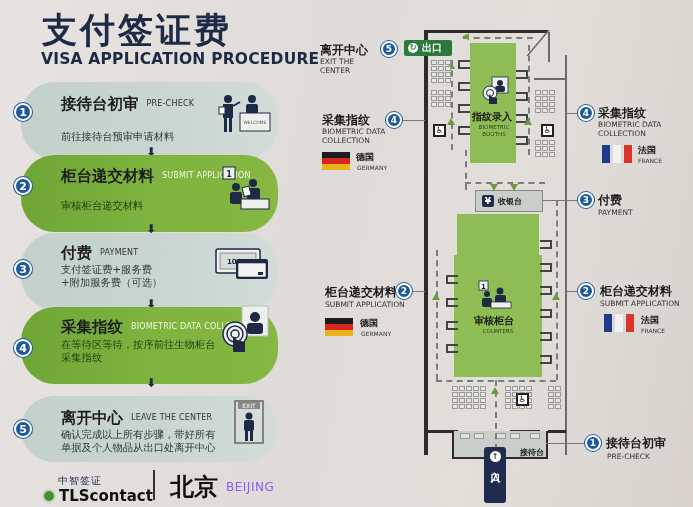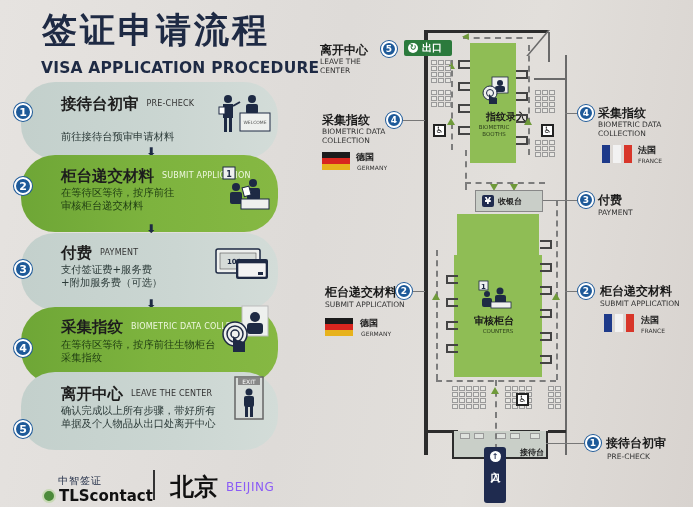--- a/index.html
+++ b/index.html
@@ -13,21 +13,20 @@
   .abs { position: absolute; }
 
   
   .title-cn {
     left: 42px; top: 10px; font-size: 35px; font-weight: bold;
     color: #1e2a44; letter-spacing: 3px; line-height: 40px;
   }
   .title-en {
     left: 41px; top: 50px; font-size: 15.5px; font-weight: bold; color: #1e2a44;
     letter-spacing: 0.2px;
-    margin-top: 9px;
   }
   .pill {
     position: absolute; left: 21px; width: 257px; height: 77px;
     border-radius: 34px;
   }
   .pill.grey { background: linear-gradient(90deg,#c3d0cc,#cbd6d2 60%,#d3dcd8); }
   .pill.green { background: linear-gradient(90deg,#6ea636,#7db33e 50%,#86b843); }
   .badge {
     position: absolute; width: 18px; height: 18px; border-radius: 50%;
     background: #1e5a99; color: #fff; font-weight: bold; font-size: 11px;
@@ -87,21 +86,21 @@
   }
   .yen { width: 12px; height: 12px; background: #1f2b4f; color: #fff; font-size: 9px; line-height: 12px; text-align: center; border-radius: 2px; }
   .zone-label-cn { position: absolute; font-size: 10px; font-weight: bold; color: #1a1a1a; white-space: nowrap; }
   .zone-label-en { position: absolute; font-size: 5.5px; color: #2b3f1a; white-space: nowrap; line-height: 7px; text-align: center; }
   .reception-box { position: absolute; background: #c9cfc8; }
   .desk { position: absolute; width: 10px; height: 6px; background: #dfe2de; border: 1px solid #999; }
 </style>
 </head>
 <body>
 
-<div class="abs title-cn">签证申请流程</div>
+<div class="abs title-cn">支付签证费</div>
 <div class="abs title-en">VISA APPLICATION PROCEDURE</div>
 
 <div class="pill grey" style="top:82px;">
   <div class="step-title" style="top:12px;"><span>接待台初审</span><span class="en">PRE-CHECK</span></div>
   <div class="step-desc" style="top:48px;">前往接待台预审申请材料</div>
   <div class="icon-box" style="left:193px; top:10px; width:60px; height:44px;">
     <svg width="60" height="44" viewBox="0 0 60 44">
       <circle cx="14" cy="7" r="4" fill="#1e2a44"></circle>
       <rect x="9" y="12" width="10" height="14" fill="#1e2a44"></rect>
       <rect x="10" y="26" width="3" height="14" fill="#1e2a44"></rect>
@@ -113,21 +112,20 @@
       <rect x="26" y="21" width="30" height="18" fill="#eef0ee" stroke="#1e2a44"></rect>
       <text x="41" y="32" font-size="4.5" text-anchor="middle" fill="#555" font-family="DejaVu Sans, sans-serif">WELCOME</text>
     </svg>
   </div>
 </div>
 <div class="badge" style="left:14px; top:103px;">1</div>
 <div class="arrow-down" style="top:145px;">⬇</div>
 
 <div class="pill green" style="top:155px;">
   <div class="step-title" style="top:11px;"><span>柜台递交材料</span><span class="en">SUBMIT APPLICATION</span></div>
-  <div class="step-desc" style="top:31px;">在等待区等待，按序前往</div>
   <div class="step-desc" style="top:44px;">审核柜台递交材料</div>
   <div class="icon-box" style="left:200px; top:10px; width:50px; height:48px;">
     <svg width="50" height="48" viewBox="0 0 50 48">
       <rect x="2" y="2" width="12" height="12" fill="#eef0ee" stroke="#1e2a44"></rect>
       <text x="8" y="12" font-size="8" font-weight="bold" text-anchor="middle" fill="#1e2a44" font-family="DejaVu Sans, sans-serif">1</text>
       <circle cx="15" cy="22" r="4" fill="#1e2a44"></circle>
       <rect x="9" y="27" width="12" height="12" rx="2" fill="#1e2a44"></rect>
       <circle cx="32" cy="18" r="4" fill="#1e2a44"></circle>
       <rect x="26" y="23" width="13" height="12" rx="2" fill="#1e2a44"></rect>
       <rect x="22" y="22" width="7" height="9" fill="#fff" stroke="#1e2a44" transform="rotate(-15 25 26)"></rect>
@@ -168,21 +166,21 @@
       <circle cx="18" cy="30" r="12" fill="#eef0ee" stroke="#1e2a44" stroke-width="1.5"></circle>
       <circle cx="18" cy="30" r="8" fill="none" stroke="#1e2a44" stroke-width="1.5"></circle>
       <circle cx="18" cy="30" r="4" fill="none" stroke="#1e2a44" stroke-width="1.5"></circle>
       <path d="M16 32 L16 48 L28 48 L28 38 L20 36 Z" fill="#1e2a44"></path>
     </svg>
   </div>
 </div>
 <div class="badge" style="left:14px; top:339px;">4</div>
 <div class="arrow-down" style="top:376px;">⬇</div>
 
-<div class="pill grey" style="top:372px; height:78px;">
+<div class="pill grey" style="top:396px; height:66px;">
   <div class="step-title" style="top:12px;"><span>离开中心</span><span class="en">LEAVE THE CENTER</span></div>
   <div class="step-desc" style="top:45px;">单据及个人物品从出口处离开中心</div>
   <div class="step-desc" style="top:32px;">确认完成以上所有步骤，带好所有</div>
   <div class="icon-box" style="left:213px; top:4px; width:30px; height:44px;">
     <svg width="30" height="44" viewBox="0 0 30 44">
       <rect x="1" y="1" width="28" height="42" fill="#d7dcd9" stroke="#666" stroke-width="1.5"></rect>
       <rect x="4" y="2" width="22" height="7" fill="#888"></rect>
       <text x="15" y="8" font-size="6" text-anchor="middle" fill="#fff" font-family="DejaVu Sans, sans-serif">EXIT</text>
       <circle cx="15" cy="16" r="3.5" fill="#1e2a44"></circle>
       <rect x="10" y="20" width="10" height="11" rx="2" fill="#1e2a44"></rect>
@@ -229,21 +227,21 @@
 <div class="abs" style="left:480px; top:76px;">
   <svg width="30" height="32" viewBox="0 0 30 32">
     <rect x="12" y="1" width="16" height="16" fill="#eef0ee" stroke="#1e2a44" stroke-width="0.8"></rect>
     <circle cx="20" cy="7" r="3" fill="#1e2a44"></circle>
     <rect x="15" y="10" width="10" height="6" rx="2" fill="#1e2a44"></rect>
     <circle cx="10" cy="17" r="7" fill="#eef0ee" stroke="#1e2a44"></circle>
     <circle cx="10" cy="17" r="3.5" fill="none" stroke="#1e2a44"></circle>
     <path d="M9 18 L9 28 L17 28 L17 22 L12 21 Z" fill="#1e2a44"></path>
   </svg>
 </div>
-<div class="zone-label-cn" style="left:472px; top:110px;margin-left:14px;">指纹录入</div>
+<div class="zone-label-cn" style="left:472px; top:110px;">指纹录入</div>
 <div class="zone-label-en" style="left:476px; top:124px; width:36px;">
   <div>BIOMETRIC</div>
     <div>BOOTHS</div>
 </div>
 
 <div class="abs" style="left:478px; top:280px;">
   <svg width="34" height="30" viewBox="0 0 34 30">
     <rect x="1" y="1" width="9" height="9" fill="#eef0ee" stroke="#1e2a44" stroke-width="0.8"></rect>
     <text x="5.5" y="8.5" font-size="7" font-weight="bold" text-anchor="middle" fill="#1e2a44" font-family="DejaVu Sans, sans-serif">1</text>
     <circle cx="9" cy="14" r="3" fill="#1e2a44"></circle>
@@ -410,21 +408,21 @@
   <span class="circ">↻</span>
   <span>出口</span>
 </div>
 <div class="abs entrance-sign">
   <span class="circ">↑</span>
   <span style="writing-mode: vertical-rl; letter-spacing: 2px;">入口</span>
 </div>
 
 <div class="label-cn" style="left:320px; top:42px;">离开中心</div>
 <div class="label-en" style="left:320px; top:58px;">
-    <div>LEAVE THE</div>
+    <div>EXIT THE</div>
     <div>CENTER</div>
   </div>
 <div class="badge" style="left:381px; top:41px; width:16px; height:16px; font-size:9px;">5</div>
 
 <div class="label-cn" style="left:322px; top:112px;">采集指纹</div>
 <div class="label-en" style="left:322px; top:128px;">
     <div>BIOMETRIC DATA</div>
     <div>COLLECTION</div>
   </div>
 <div class="badge" style="left:386px; top:112px; width:16px; height:16px; font-size:9px;">4</div>

